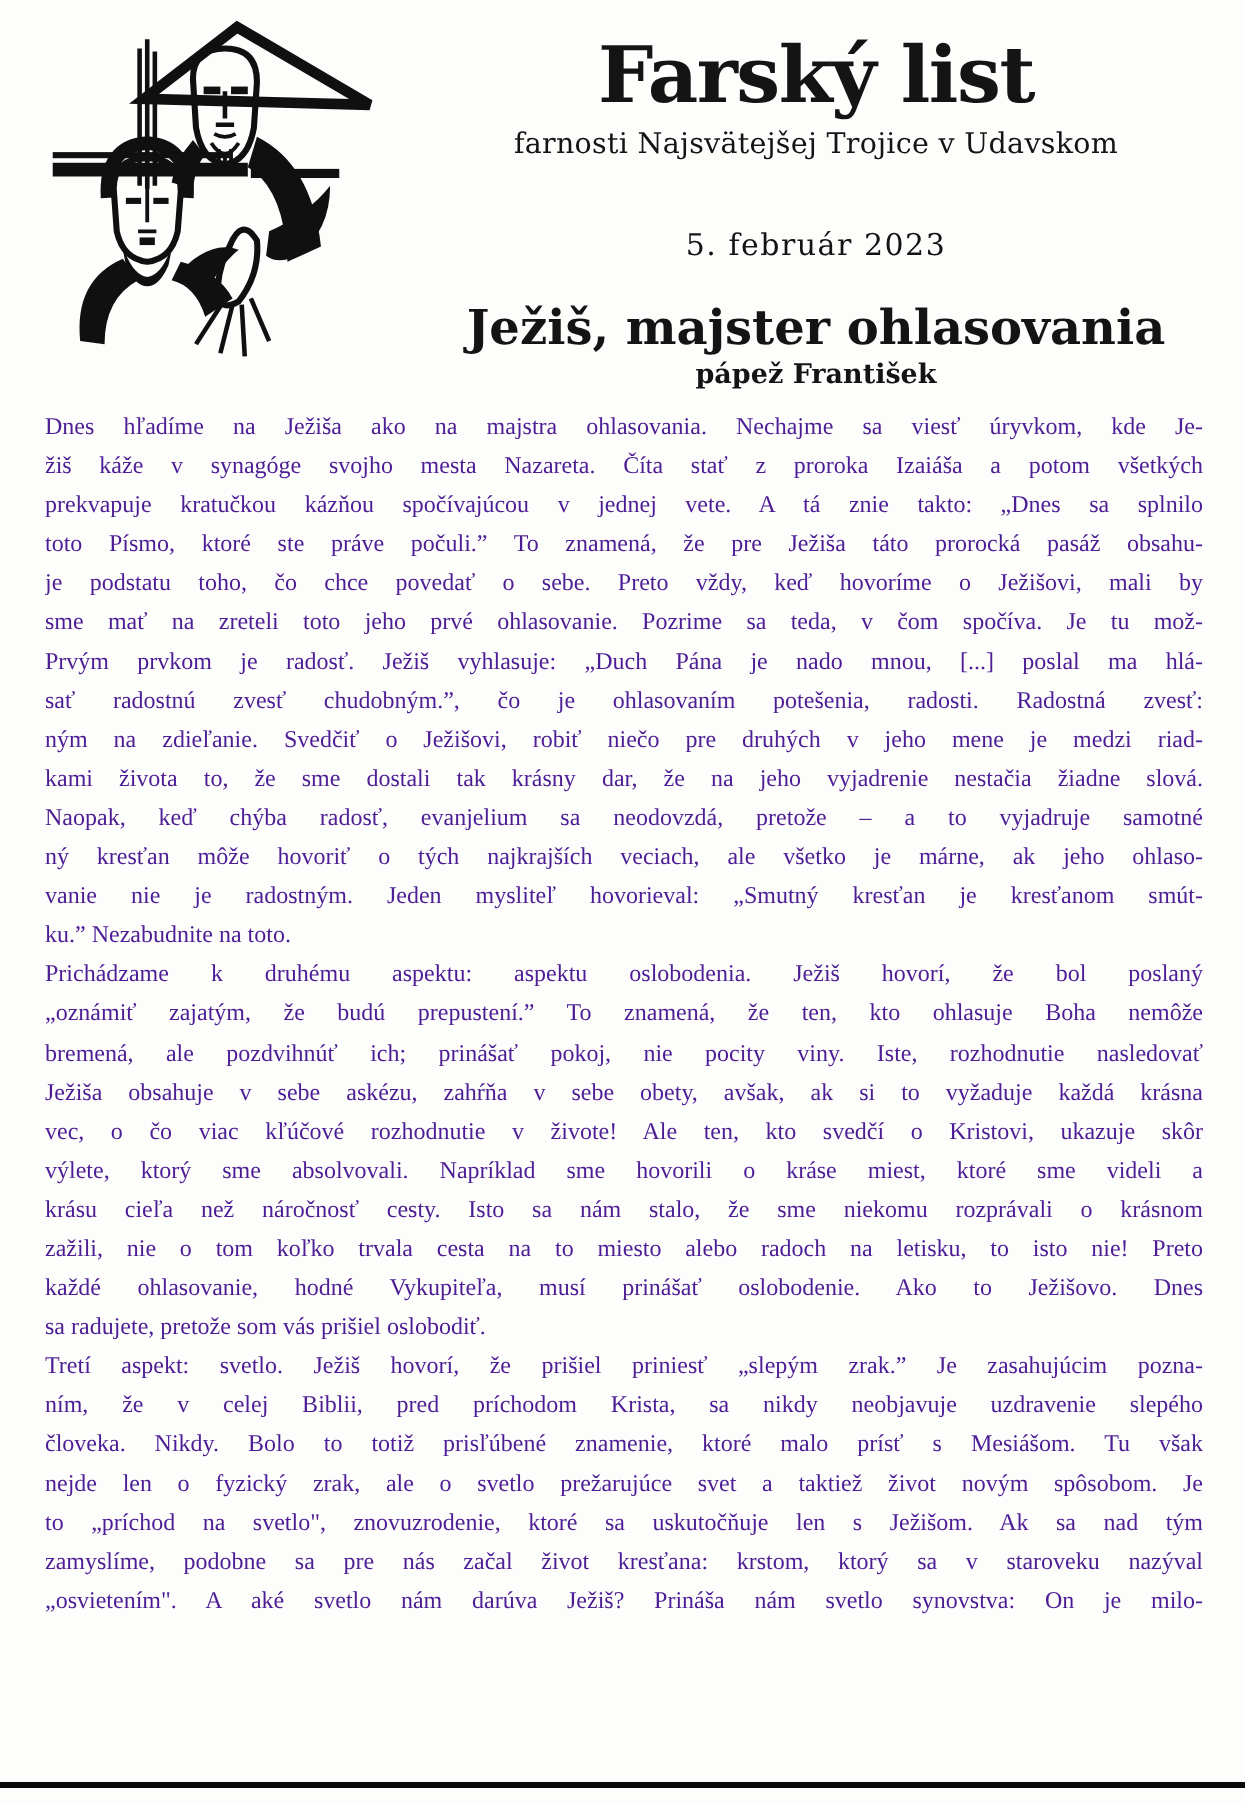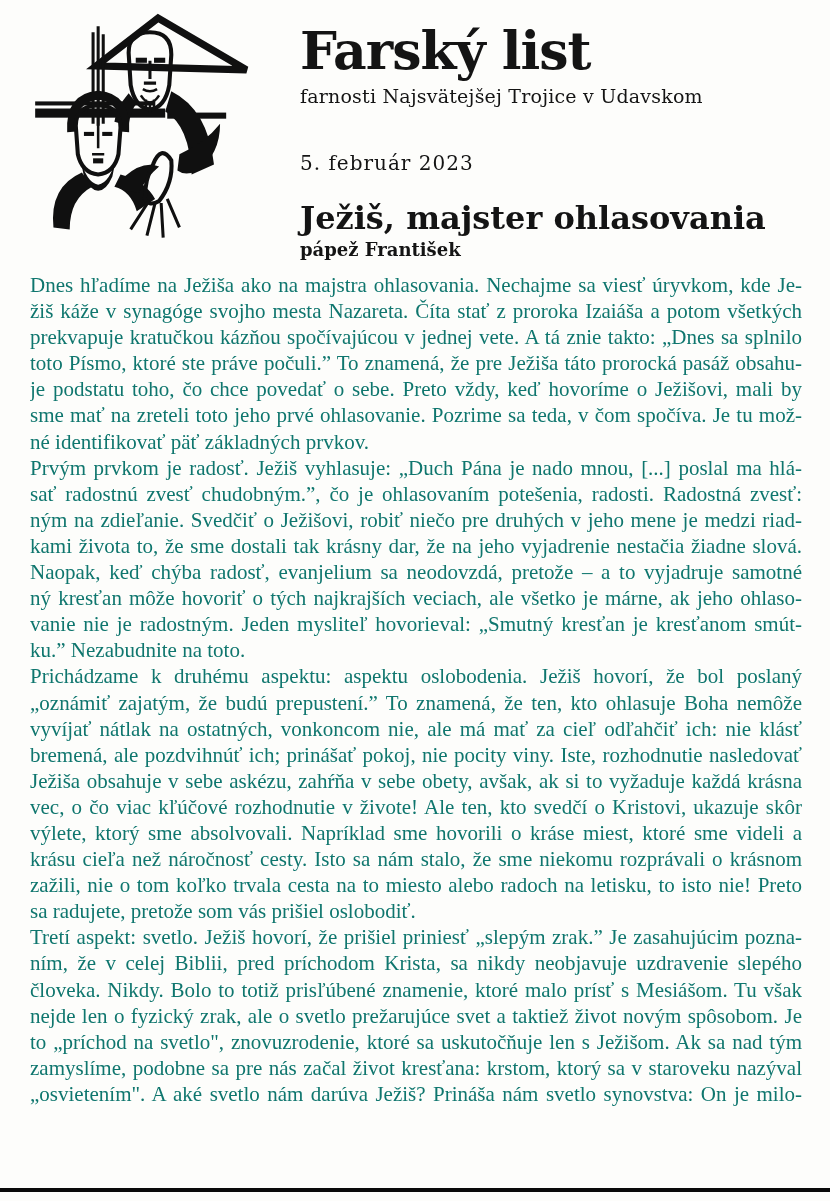--- a/index.html
+++ b/index.html
@@ -23,20 +23,21 @@
   }
   .logo{
     width:300px;
     height:266px;
     flex:0 0 300px;
     position:relative;
   }
   .logo svg{position:absolute;left:32px;top:12px;}
   .header-text{
     flex:1 1 auto;
+    text-align:center;
     padding-right:42px;
     font-family:"DejaVu Serif", serif;
   }
   .nl-title{
     margin:24px 0 0 0;
     font-size:52px;
     line-height:1.05;
     font-weight:bold;
     letter-spacing:-1px;
   }
@@ -57,23 +58,23 @@
     font-weight:bold;
   }
   .article-author{
     margin-top:2px;
     font-size:18px;
     font-weight:bold;
   }
   
   .body-text{
     padding:6px 28px 0 30px;
-    font-size:21px;
+    font-size:16px;
     line-height:26.1px;
-    color:#0f766e;
+    color:#4c1d95;
   }
   .para{margin:0;}
   .line{
     text-align:justify;
     text-align-last:justify;
     white-space:normal;
     height:26.1px;
     overflow:hidden;
   }
   .line.short{
@@ -149,42 +150,41 @@
   </header>
 
   <main class="body-text" id="article-body">
       <div class="para">
         <div class="line">Dnes hľadíme na Ježiša ako na majstra ohlasovania. Nechajme sa viesť úryvkom, kde Je-</div>
         <div class="line">žiš káže v synagóge svojho mesta Nazareta. Číta stať z proroka Izaiáša a potom všetkých</div>
         <div class="line">prekvapuje kratučkou kázňou spočívajúcou v jednej vete. A tá znie takto: „Dnes sa splnilo</div>
         <div class="line">toto Písmo, ktoré ste práve počuli.” To znamená, že pre Ježiša táto prorocká pasáž obsahu-</div>
         <div class="line">je podstatu toho, čo chce povedať o sebe. Preto vždy, keď hovoríme o Ježišovi, mali by</div>
         <div class="line">sme mať na zreteli toto jeho prvé ohlasovanie. Pozrime sa teda, v čom spočíva. Je tu mož-</div>
-        <div class="line short">né identifikovať päť základných prvkov.</div>
       </div>
       <div class="para">
         <div class="line">Prvým prvkom je radosť. Ježiš vyhlasuje: „Duch Pána je nado mnou, [...] poslal ma hlá-</div>
         <div class="line">sať radostnú zvesť chudobným.”, čo je ohlasovaním potešenia, radosti. Radostná zvesť:</div>
         <div class="line">ným na zdieľanie. Svedčiť o Ježišovi, robiť niečo pre druhých v jeho mene je medzi riad-</div>
         <div class="line">kami života to, že sme dostali tak krásny dar, že na jeho vyjadrenie nestačia žiadne slová.</div>
         <div class="line">Naopak, keď chýba radosť, evanjelium sa neodovzdá, pretože – a to vyjadruje samotné</div>
         <div class="line">ný kresťan môže hovoriť o tých najkrajších veciach, ale všetko je márne, ak jeho ohlaso-</div>
         <div class="line">vanie nie je radostným. Jeden mysliteľ hovorieval: „Smutný kresťan je kresťanom smút-</div>
         <div class="line short">ku.” Nezabudnite na toto.</div>
       </div>
       <div class="para">
         <div class="line">Prichádzame k druhému aspektu: aspektu oslobodenia. Ježiš hovorí, že bol poslaný</div>
         <div class="line">„oznámiť zajatým, že budú prepustení.” To znamená, že ten, kto ohlasuje Boha nemôže</div>
-        <div class="line">vyvíjať nátlak na ostatných, vonkoncom nie, ale má mať za cieľ odľahčiť ich: nie klásť</div>
         <div class="line">bremená, ale pozdvihnúť ich; prinášať pokoj, nie pocity viny. Iste, rozhodnutie nasledovať</div>
         <div class="line">Ježiša obsahuje v sebe askézu, zahŕňa v sebe obety, avšak, ak si to vyžaduje každá krásna</div>
         <div class="line">vec, o čo viac kľúčové rozhodnutie v živote! Ale ten, kto svedčí o Kristovi, ukazuje skôr</div>
         <div class="line">výlete, ktorý sme absolvovali. Napríklad sme hovorili o kráse miest, ktoré sme videli a</div>
         <div class="line">krásu cieľa než náročnosť cesty. Isto sa nám stalo, že sme niekomu rozprávali o krásnom</div>
         <div class="line">zažili, nie o tom koľko trvala cesta na to miesto alebo radoch na letisku, to isto nie! Preto</div>
+        <div class="line">každé ohlasovanie, hodné Vykupiteľa, musí prinášať oslobodenie. Ako to Ježišovo. Dnes</div>
         <div class="line short">sa radujete, pretože som vás prišiel oslobodiť.</div>
       </div>
       <div class="para">
         <div class="line">Tretí aspekt: svetlo. Ježiš hovorí, že prišiel priniesť „slepým zrak.” Je zasahujúcim pozna-</div>
         <div class="line">ním, že v celej Biblii, pred príchodom Krista, sa nikdy neobjavuje uzdravenie slepého</div>
         <div class="line">človeka. Nikdy. Bolo to totiž prisľúbené znamenie, ktoré malo prísť s Mesiášom. Tu však</div>
         <div class="line">nejde len o fyzický zrak, ale o svetlo prežarujúce svet a taktiež život novým spôsobom. Je</div>
         <div class="line">to „príchod na svetlo", znovuzrodenie, ktoré sa uskutočňuje len s Ježišom. Ak sa nad tým</div>
         <div class="line">zamyslíme, podobne sa pre nás začal život kresťana: krstom, ktorý sa v staroveku nazýval</div>
         <div class="line">„osvietením". A aké svetlo nám darúva Ježiš? Prináša nám svetlo synovstva: On je milo-</div>

